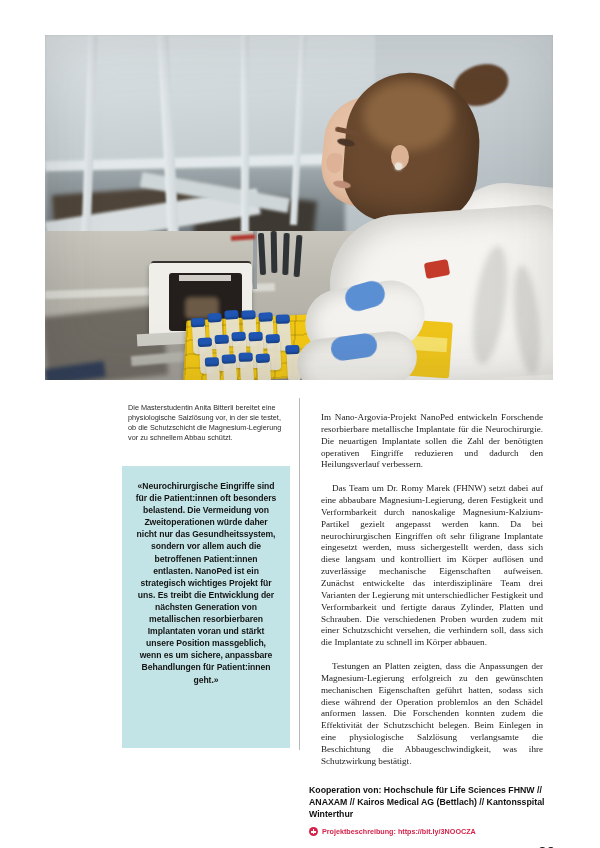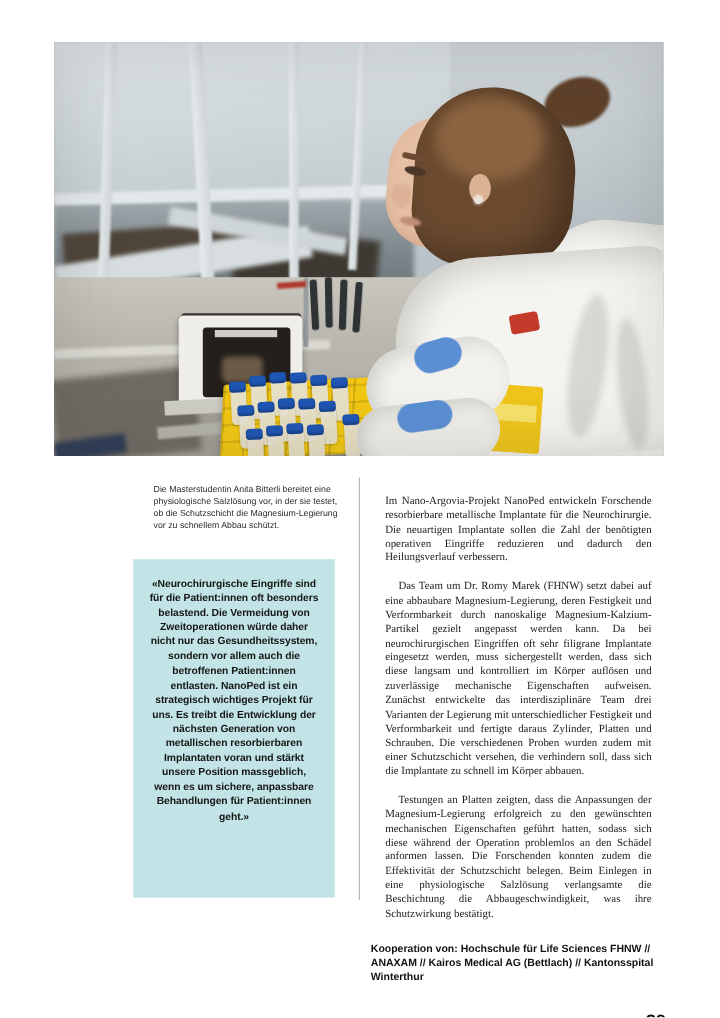--- a/index.html
+++ b/index.html
@@ -137,21 +137,21 @@
 
   
   .caption{
     position:absolute;left:128px;top:403px;width:156px;
     font-size:7.3px;line-height:9.9px;color:#2b2b2b;
     font-family:"Liberation Sans", sans-serif;
   }
 
   
   .quotebox{
-    position:absolute;left:111px;top:466px;width:168px;height:282px;
+    position:absolute;left:122px;top:466px;width:168px;height:282px;
     background:#c3e4e6;
   }
   .quote-inner{padding:14px 13px 0 13px;text-align:center;}
   .quote-text{
     font-size:8.6px;line-height:12.1px;font-weight:bold;color:#141414;
     letter-spacing:-0.05px;
   }
   .quote-attr{
     margin-top:7px;font-size:8.1px;line-height:11.2px;color:#3a3a3a;font-weight:normal;
   }
@@ -333,20 +333,24 @@
     <div class="quote-inner">
       <div class="quote-text">«Neurochirurgische Eingriffe sind für die Patient:innen oft besonders belastend. Die Vermeidung von Zweitoperationen würde daher nicht nur das Gesundheitssystem, sondern vor allem auch die betroffenen Patient:innen entlasten. NanoPed ist ein strategisch wichtiges Projekt für uns. Es treibt die Entwicklung der nächsten Generation von metallischen resorbierbaren Implantaten voran und stärkt unsere Position massgeblich, wenn es um sichere, anpassbare Behandlungen für Patient:innen geht.»</div>
     </div>
   </div>
 
   <div class="rightcol">
     <p class="body-p">Im Nano-Argovia-Projekt NanoPed entwickeln Forschende resorbierbare metallische Implantate für die Neurochirurgie. Die neuartigen Implantate sollen die Zahl der benötigten operativen Eingriffe reduzieren und dadurch den Heilungsverlauf verbessern.</p>
     <p class="body-p">Das Team um Dr. Romy Marek (FHNW) setzt dabei auf eine abbaubare Magnesium-Legierung, deren Festigkeit und Verformbarkeit durch nanoskalige Magnesium-Kalzium-Partikel gezielt angepasst werden kann. Da bei neurochirurgischen Eingriffen oft sehr filigrane Implantate eingesetzt werden, muss sichergestellt werden, dass sich diese langsam und kontrolliert im Körper auflösen und zuverlässige mechanische Eigenschaften aufweisen. Zunächst entwickelte das interdisziplinäre Team drei Varianten der Legierung mit unterschiedlicher Festigkeit und Verformbarkeit und fertigte daraus Zylinder, Platten und Schrauben. Die verschiedenen Proben wurden zudem mit einer Schutzschicht versehen, die verhindern soll, dass sich die Implantate zu schnell im Körper abbauen.</p>
     <p class="body-p">Testungen an Platten zeigten, dass die Anpassungen der Magnesium-Legierung erfolgreich zu den gewünschten mechanischen Eigenschaften geführt hatten, sodass sich diese während der Operation problemlos an den Schädel anformen lassen. Die Forschenden konnten zudem die Effektivität der Schutzschicht belegen. Beim Einlegen in eine physiologische Salzlösung verlangsamte die Beschichtung die Abbaugeschwindigkeit, was ihre Schutzwirkung bestätigt.</p>
     <div class="coop">Kooperation von: Hochschule für Life Sciences FHNW // ANAXAM // Kairos Medical AG (Bettlach) // Kantonsspital Winterthur</div>
+    <div class="linkrow">
+      <span class="plus-icon"></span>
+      <span class="linktext">Projektbeschreibung: https://bit.ly/3NOOCZA</span>
+    </div>
   </div>
 
   <div class="footer">
     <span class="foot-txt">SNI-Jahresbericht 2025</span>
     <span class="foot-num">39</span>
   </div>
 
 </div>
 
 </body></html>

